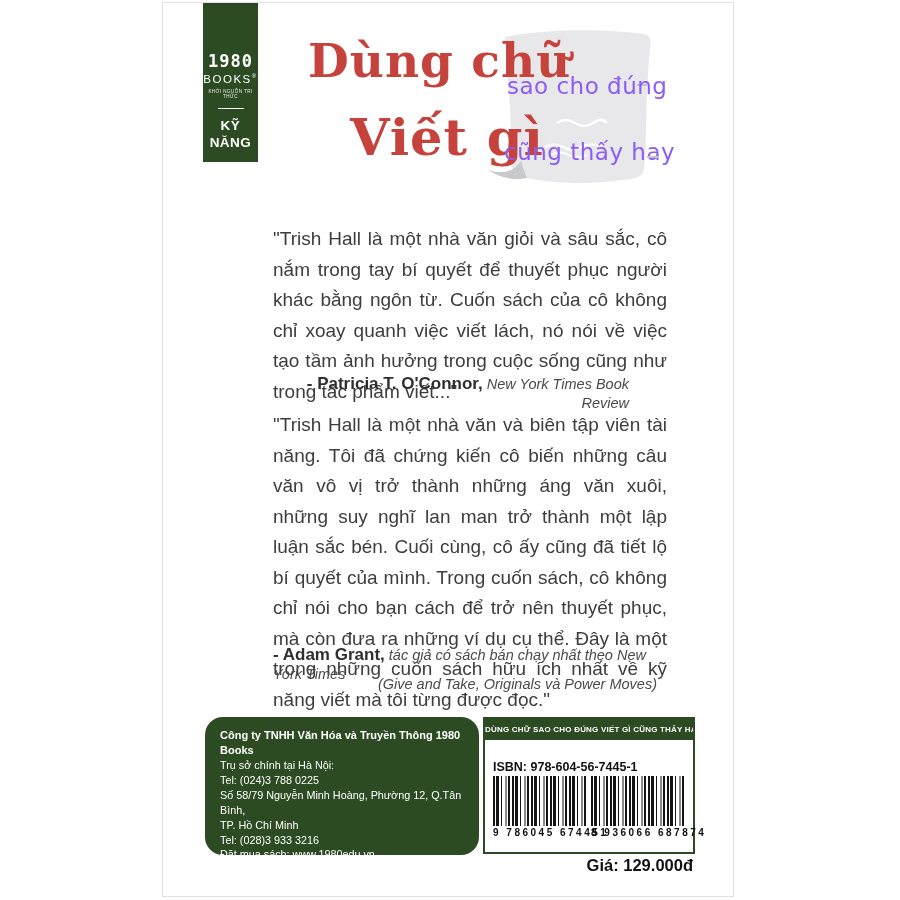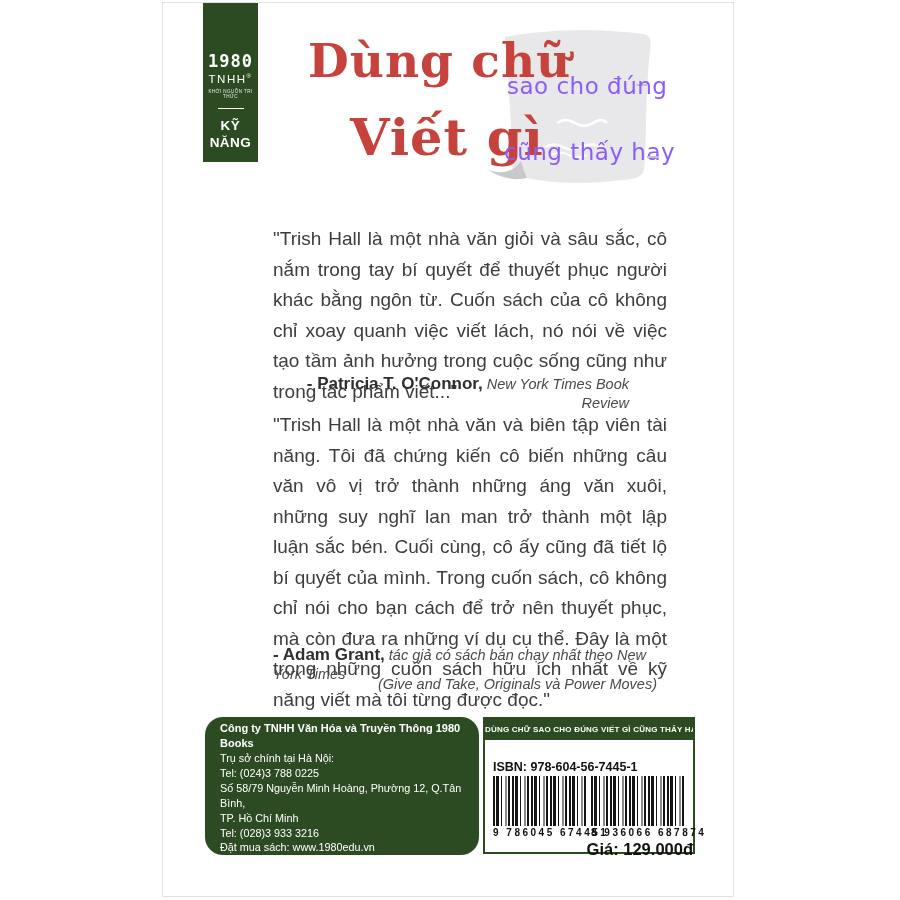--- a/index.html
+++ b/index.html
@@ -41,21 +41,21 @@
   .attr{position:absolute;left:110px;width:394px;color:#2f2f2f;}
   .attr-1{top:371px;text-align:right;padding-right:38px;box-sizing:border-box;}
   .attr-2a{top:642px;text-align:left;padding-right:10px;box-sizing:border-box;}
   .attr-2b{top:672px;text-align:right;padding-right:10px;box-sizing:border-box;}
   .attr-name{font-weight:bold;font-size:17px;}
   .attr-src{font-style:italic;font-size:14.5px;color:#4a4a4a;}
 
   
   .pub-box{position:absolute;left:42px;top:714px;width:274px;height:138px;
            background:#2d4b22;border-radius:18px;color:#fff;
-           padding:4px 10px 0 15px;box-sizing:border-box;}
+           padding:11px 10px 0 15px;box-sizing:border-box;}
   .pub-company{font-weight:bold;font-size:11px;line-height:15px;}
   .pub-line{font-size:10.8px;line-height:14.9px;}
 
   
   .bc-box{position:absolute;left:320px;top:714px;width:212px;height:137px;
           border:2px solid #2d4b22;background:#fff;box-sizing:border-box;}
   .bc-header{background:#2d4b22;color:#fff;font-weight:bold;font-size:8px;
              letter-spacing:.2px;text-align:center;line-height:21px;height:21px;
              white-space:nowrap;overflow:hidden;}
   .bc-isbn{font-weight:bold;font-size:12.5px;color:#111;margin:20px 0 2px 8px;}
@@ -64,31 +64,31 @@
   .bars{height:50px;
         background-image:repeating-linear-gradient(90deg,
           #141414 0 2px,#fff 2px 3px,
           #141414 3px 6px,#fff 6px 8px,
           #141414 8px 9px,#fff 9px 12px,
           #8a8a8a 12px 14px,#fff 14px 15px,
           #141414 15px 17px,#fff 17px 19px);}
   .bc-num{font-size:10px;font-weight:bold;color:#111;letter-spacing:2.5px;
           text-align:center;margin-top:1px;white-space:nowrap;}
   .bc-price{font-weight:bold;font-size:16.5px;color:#111;text-align:right;
-            margin-top:2px;}
+            margin-top:18px;}
 </style>
 </head>
 <body>
 
 <div class="stage">
   <div class="cover">
 
     <div class="logo-box">
       <div class="logo-1980">1980</div>
-      <div class="logo-books"><span>TNHH</span><span class="logo-reg">®</span></div>
+      <div class="logo-books"><span>BOOKS</span><span class="logo-reg">®</span></div>
       <div class="logo-tagline">KHỞI NGUỒN TRI THỨC</div>
       <div class="logo-divider"></div>
       <div class="logo-category">
         <div>KỸ</div>
         <div>NĂNG</div>
       </div>
     </div>
 
     <svg class="paper-svg" viewBox="0 0 180 175">
       <path d="M20,12 C70,2 132,5 158,9 C166,10 166,16 165,24 C160,72 162,122 159,144 C158,152 150,154 138,155 C100,160 62,158 42,153 C33,151 27,148 27,139 C27,100 22,42 20,12 Z" fill="#e8e8ea"></path>

